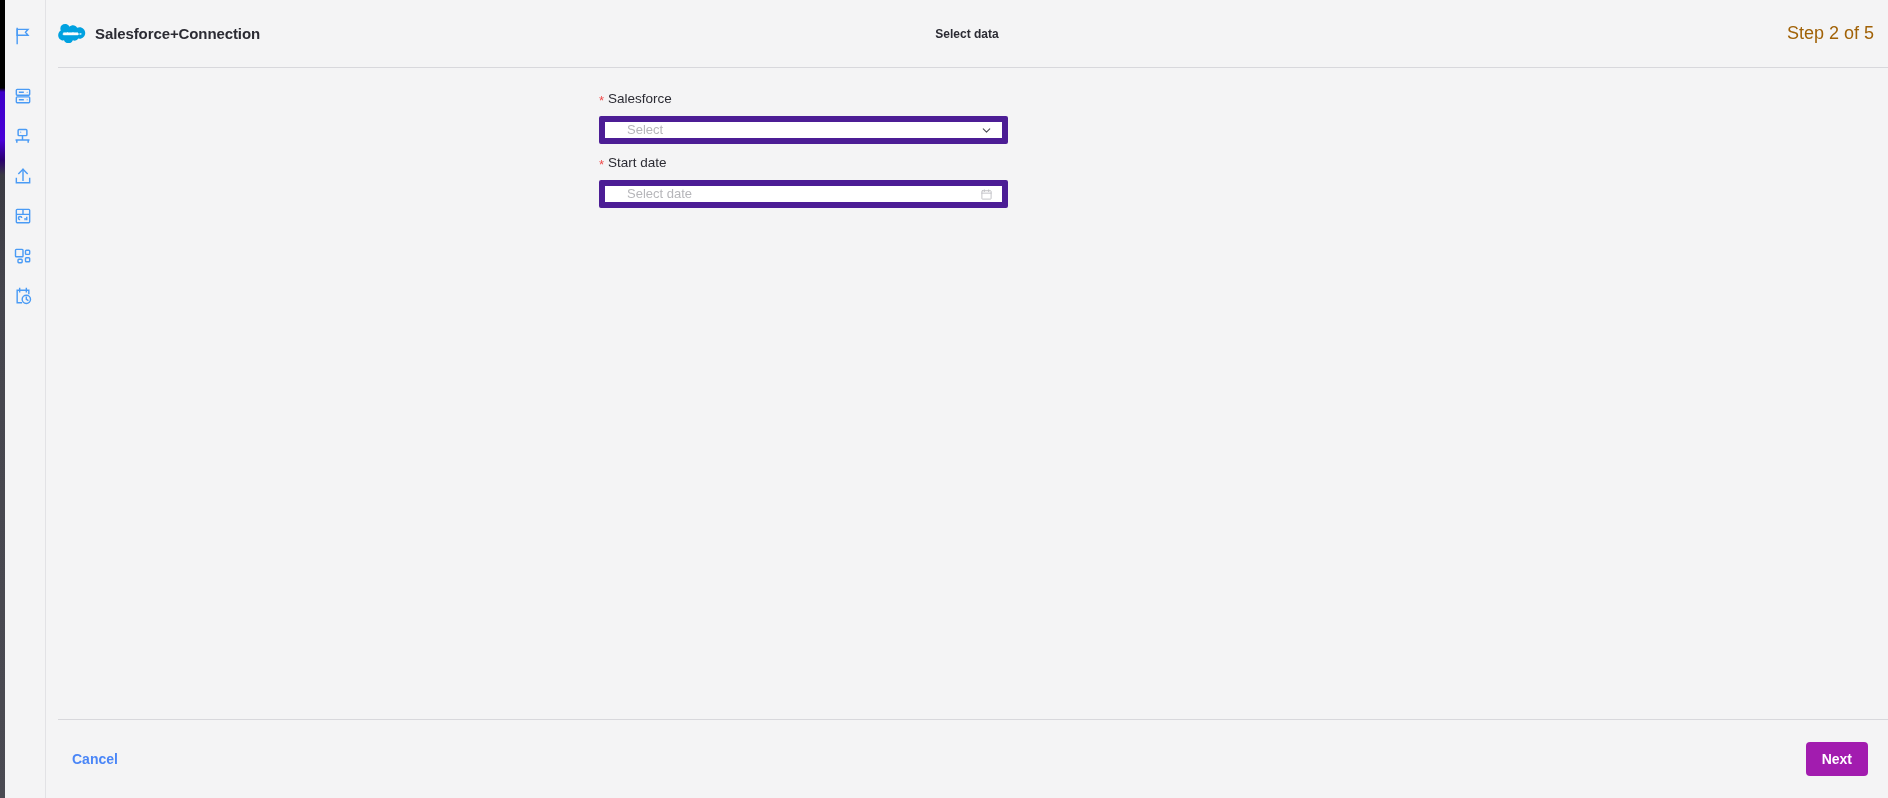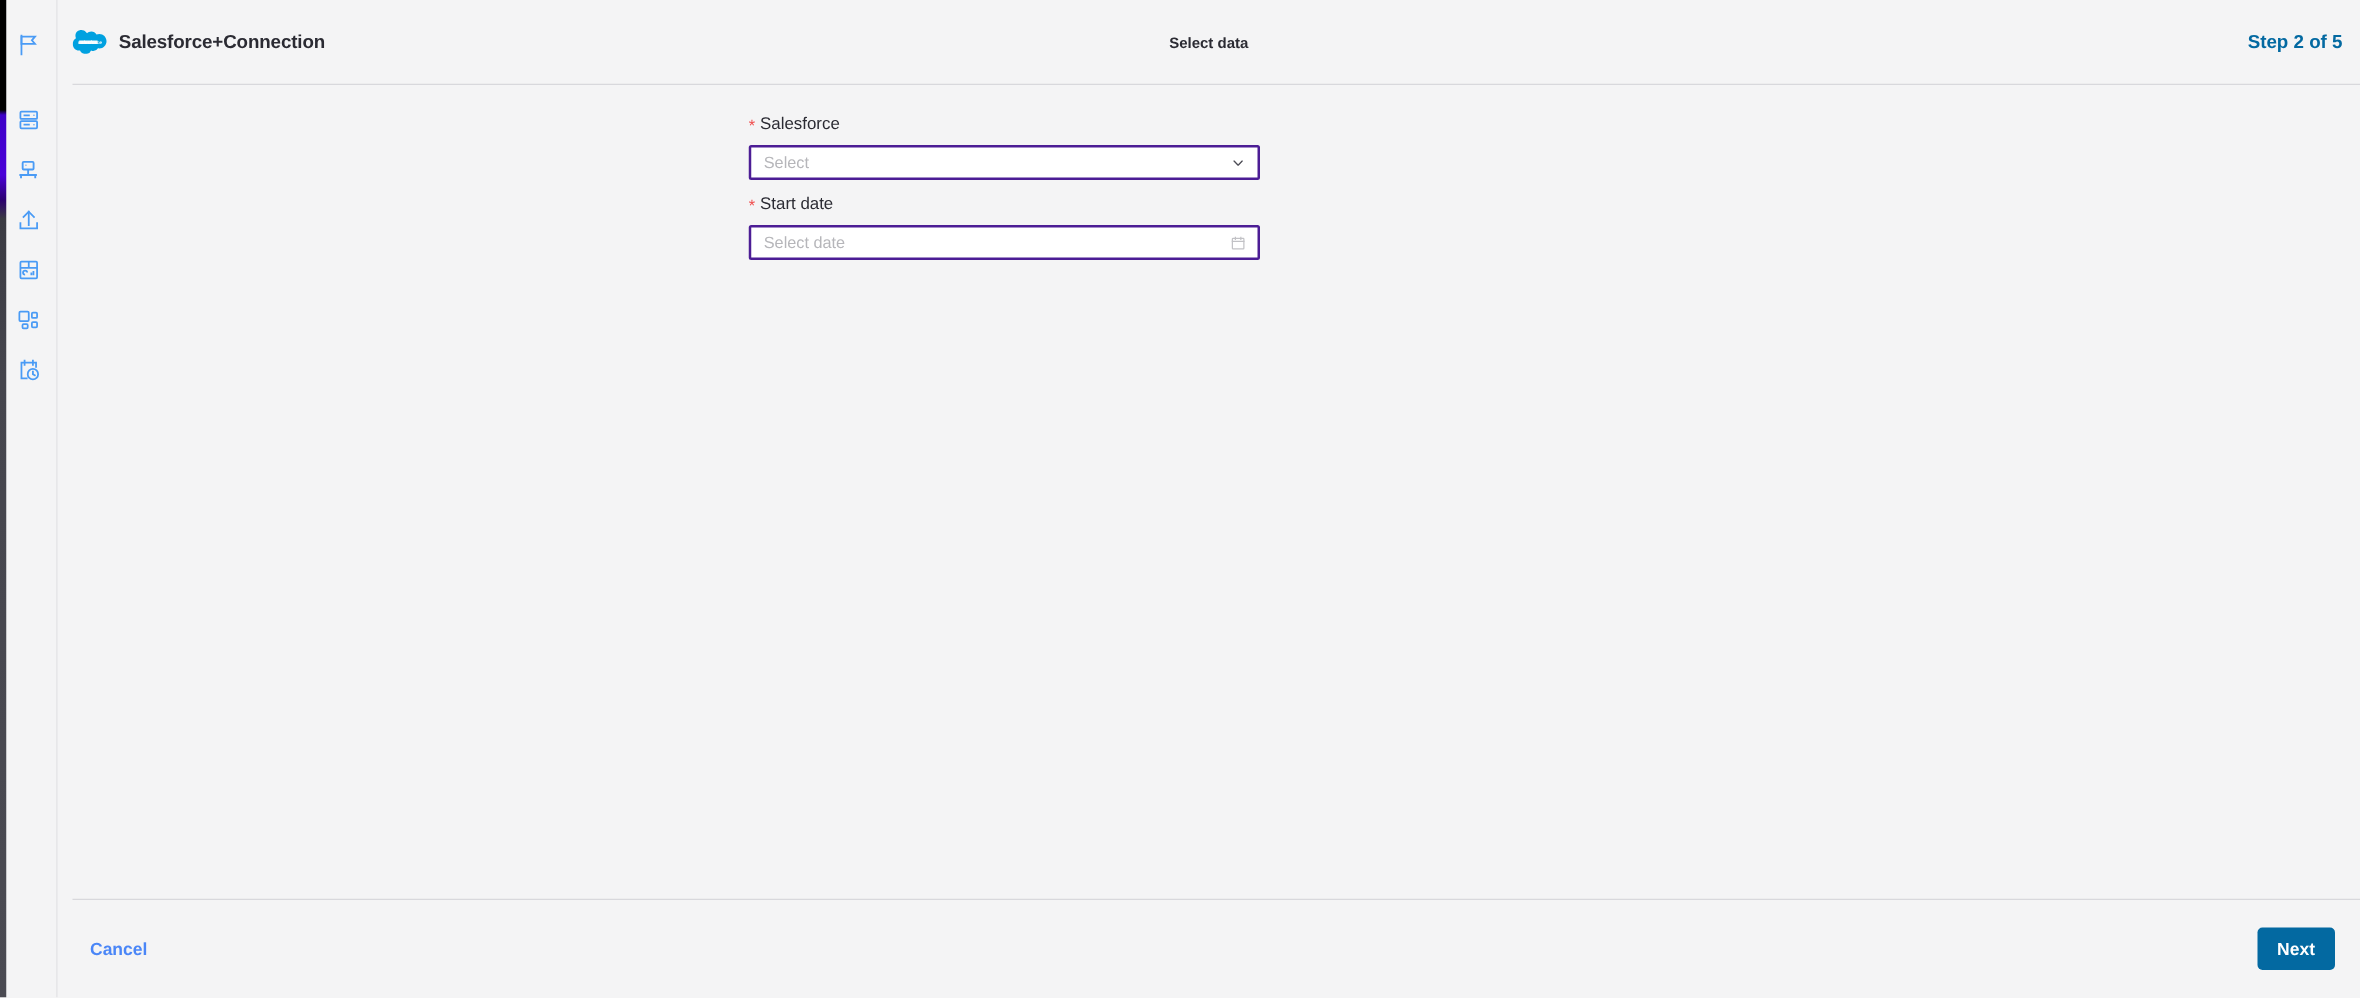--- a/index.html
+++ b/index.html
@@ -106,23 +106,23 @@
     position: absolute;
     left: 0; right: 0;
     text-align: center;
     font-size: 12px;
     font-weight: bold;
     color: #2b2b33;
     pointer-events: none;
   }
   .step-indicator {
     margin-left: auto;
-    font-size: 15px;
-    font-weight: bold;
-    color: #0369a1;
+    font-size: 18px;
+    font-weight: normal;
+    color: #a16207;
     white-space: nowrap;
     z-index: 2;
   }
 
   .divider {
     height: 1px;
     background: #d8d8dc;
     margin: 0 0 0 12px;
   }
 
@@ -151,25 +151,25 @@
   .req-star {
     color: #f04b4b;
     font-size: 13px;
     line-height: 1;
     position: relative;
     top: 2px;
   }
   .control {
     height: 28px;
     background: #ffffff;
-    border: 2px solid #4c1d95;
+    border: 6px solid #4c1d95;
     border-radius: 2px;
     display: flex;
     align-items: center;
-    padding: 0 8px 0 10px;
+    padding: 0 8px 0 22px;
     cursor: pointer;
     gap: 30px;
   }
   .control .value {
     flex: 1;
     font-size: 13px;
     color: #b6b6ba;
     line-height: 28px;
     white-space: nowrap;
     overflow: hidden;
@@ -202,21 +202,21 @@
     font-family: inherit;
     font-size: 14px;
     font-weight: bold;
     color: #4a86f7;
     cursor: pointer;
     padding: 6px 2px;
     margin-left: 12px;
   }
   .btn-next {
     margin-left: auto;
-    background: #0369a1;
+    background: #a21caf;
     border: none;
     border-radius: 4px;
     color: #ffffff;
     font-family: inherit;
     font-size: 14px;
     font-weight: bold;
     padding: 0 16px;
     height: 34px;
     cursor: pointer;
   }

